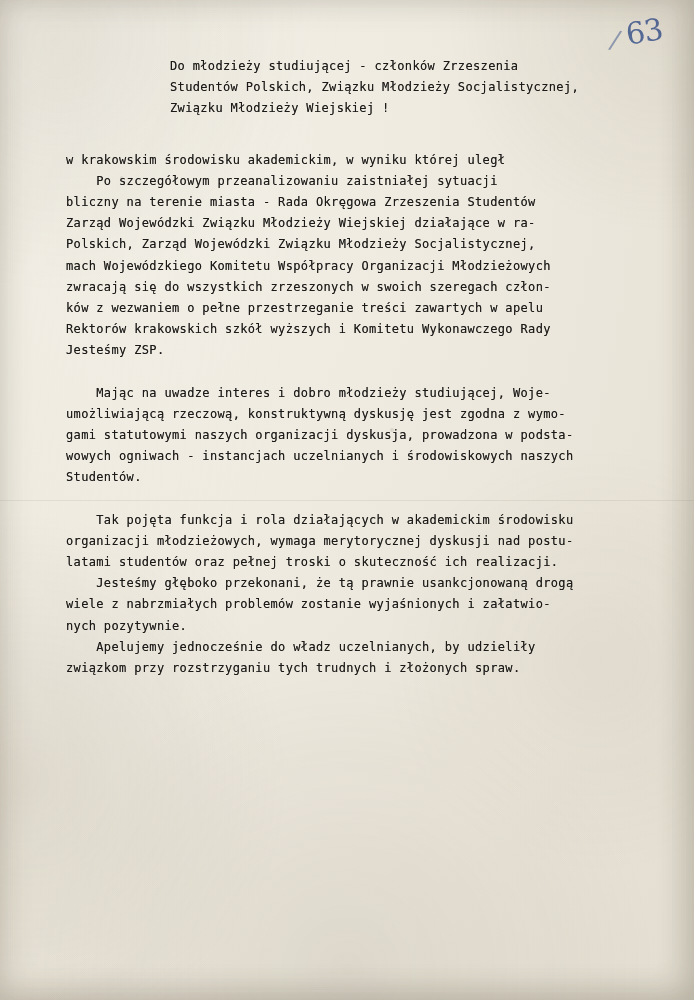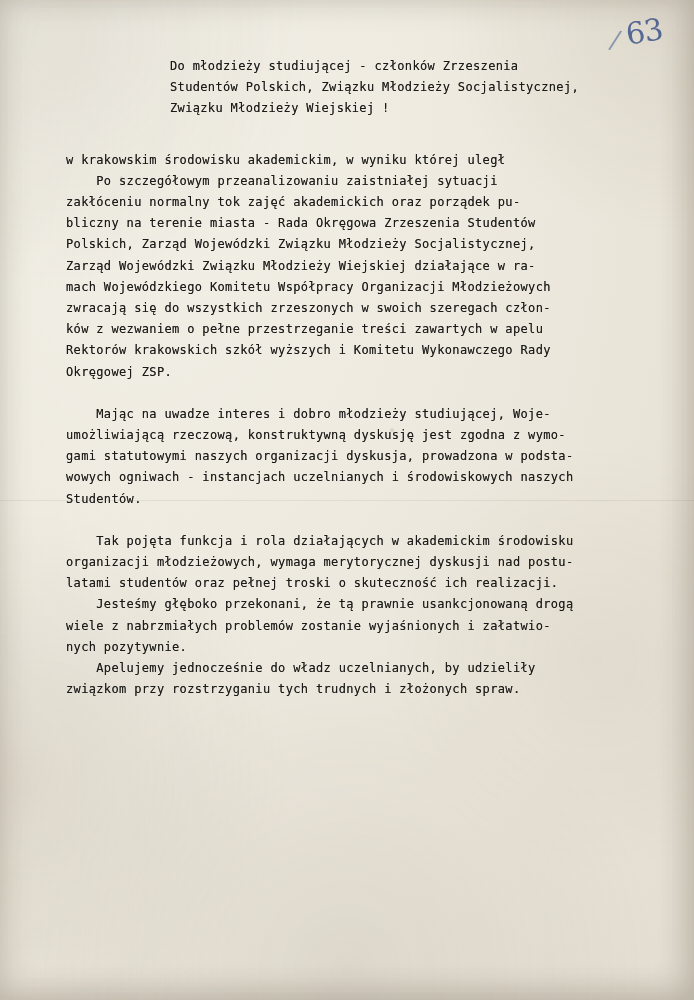--- a/index.html
+++ b/index.html
@@ -130,29 +130,28 @@
 
     <div class="heading">
       <span class="ln">Do młodzieży studiującej - członków Zrzeszenia</span>
       <span class="ln">Studentów Polskich, Związku Młodzieży Socjalistycznej,</span>
       <span class="ln">Związku Młodzieży Wiejskiej !</span>
     </div>
 
     <p class="para">
       <span class="ln">w krakowskim środowisku akademickim, w wyniku której uległ</span>
       <span class="ln">    Po szczegółowym przeanalizowaniu zaistniałej sytuacji</span>
-      <span class="ln">zakłóceniu normalny tok zajęć akademickich oraz porządek pu-</span>
       <span class="ln">bliczny na terenie miasta - Rada Okręgowa Zrzeszenia Studentów</span>
+      <span class="ln">Zarząd Wojewódzki Związku Młodzieży Wiejskiej działające w ra-</span>
       <span class="ln">Polskich, Zarząd Wojewódzki Związku Młodzieży Socjalistycznej,</span>
-      <span class="ln">Zarząd Wojewódzki Związku Młodzieży Wiejskiej działające w ra-</span>
       <span class="ln">mach Wojewódzkiego Komitetu Współpracy Organizacji Młodzieżowych</span>
       <span class="ln">zwracają się do wszystkich zrzeszonych w swoich szeregach człon-</span>
       <span class="ln">ków z wezwaniem o pełne przestrzeganie treści zawartych w apelu</span>
       <span class="ln">Rektorów krakowskich szkół wyższych i Komitetu Wykonawczego Rady</span>
-      <span class="ln">Okręgowej ZSP.</span>
+      <span class="ln">Jesteśmy ZSP.</span>
     </p>
 
     <div class="gap"></div>
 
     <p class="para">
       <span class="ln">    Mając na uwadze interes i dobro młodzieży studiującej, Woje-</span>
       <span class="ln">umożliwiającą rzeczową, konstruktywną dyskusję jest zgodna z wymo-</span>
       <span class="ln">gami statutowymi naszych organizacji dyskusja, prowadzona w podsta-</span>
       <span class="ln">wowych ogniwach - instancjach uczelnianych i środowiskowych naszych</span>
       <span class="ln">Studentów.</span>

